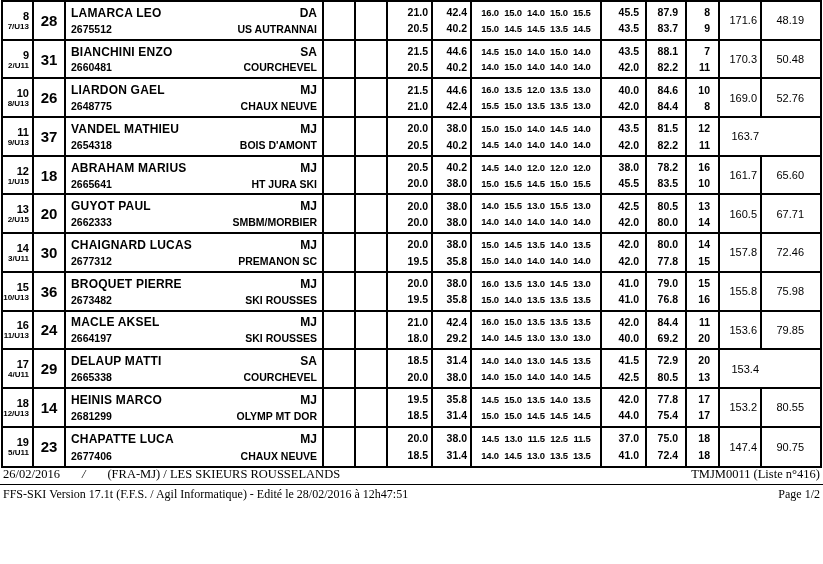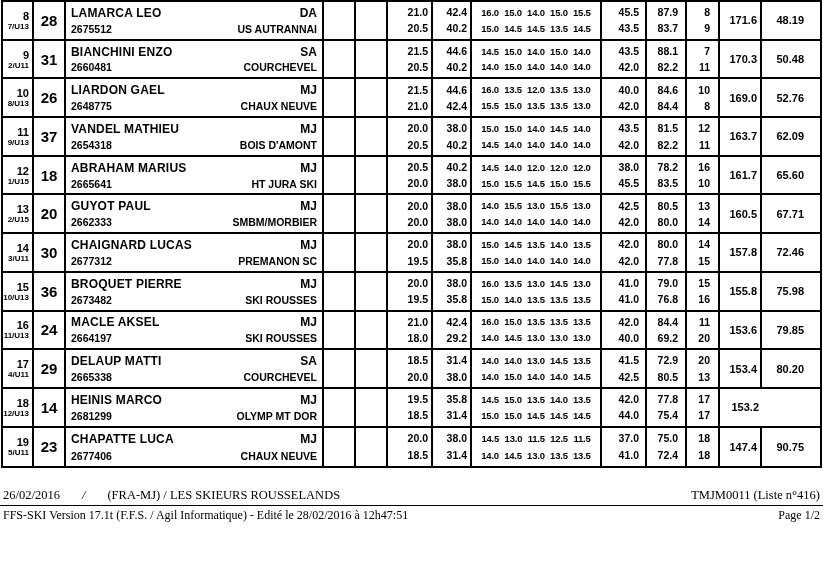--- a/index.html
+++ b/index.html
@@ -46,26 +46,26 @@
   .club         { font-size: 10.5px; }
 
   .two-line { display: flex; flex-direction: column; justify-content: space-evenly; font-weight: bold; font-size: 10.5px; }
   .two-line > div { display: flex; justify-content: flex-end; padding-right: 3px; }
 
   .c-judges.two-line > div { justify-content: space-evenly; padding: 0 4px; font-size: 9.5px; letter-spacing: -0.2px; }
   .c-jtot.two-line > div  { padding-right: 6px; }
   .c-pts.two-line > div   { padding-right: 7px; }
   .c-jrank.two-line > div { padding-right: 8px; }
 
-  .c-total, .c-gap { display: flex; align-items: center; justify-content: flex-end; font-weight: bold; font-size: 11px; }
+  .c-total, .c-gap { display: flex; align-items: center; justify-content: flex-end; font-weight: normal; font-size: 11px; }
   .c-total { padding-right: 3px; }
   .c-gap   { padding-right: 16px; }
 
   
-  .footer { position: absolute; left: 0; top: 485px; width: 823px; font-family: "Liberation Serif", serif; }
+  .footer { position: absolute; left: 0; top: 464px; width: 823px; font-family: "Liberation Serif", serif; }
   .footer-line1 { display: flex; justify-content: space-between; align-items: baseline; font-size: 12.5px; padding: 3px 3px 2px 3px; border-bottom: 1.5px solid #000; }
   .footer-line1 .left-group { display: flex; align-items: baseline; }
   .footer-line1 .f-date  { margin-right: 22px; }
   .footer-line1 .f-slash { margin-right: 22px; font-style: italic; }
   .footer-line2 { display: flex; justify-content: space-between; align-items: baseline; font-size: 12px; padding: 2px 3px 0 3px; }
 </style>
 </head>
 <body>
 
 <div class="results-table" id="table-body">
@@ -291,21 +291,20 @@
     </div>
     <div class="cell c-pts two-line">
       <div>81.5</div>
       <div>82.2</div>
     </div>
     <div class="cell c-jrank two-line">
       <div>12</div>
       <div>11</div>
     </div>
     <div class="cell c-total">163.7</div>
-    <div class="cell c-gap">62.09</div>
   </div>
 
   <div class="row">
     <div class="cell c-rank">
       <div class="rank-main">12</div>
       <div class="rank-sub">1/U15</div>
     </div>
     <div class="cell c-bib">18</div>
     <div class="cell c-name">
       <div class="name-line">
@@ -639,21 +638,20 @@
     </div>
     <div class="cell c-pts two-line">
       <div>72.9</div>
       <div>80.5</div>
     </div>
     <div class="cell c-jrank two-line">
       <div>20</div>
       <div>13</div>
     </div>
     <div class="cell c-total">153.4</div>
-    <div class="cell c-gap">80.20</div>
   </div>
 
   <div class="row">
     <div class="cell c-rank">
       <div class="rank-main">18</div>
       <div class="rank-sub">12/U13</div>
     </div>
     <div class="cell c-bib">14</div>
     <div class="cell c-name">
       <div class="name-line">
@@ -697,20 +695,21 @@
     </div>
     <div class="cell c-pts two-line">
       <div>77.8</div>
       <div>75.4</div>
     </div>
     <div class="cell c-jrank two-line">
       <div>17</div>
       <div>17</div>
     </div>
     <div class="cell c-total">153.2</div>
+    <div class="cell c-gap">80.55</div>
   </div>
 
   <div class="row">
     <div class="cell c-rank">
       <div class="rank-main">19</div>
       <div class="rank-sub">5/U11</div>
     </div>
     <div class="cell c-bib">23</div>
     <div class="cell c-name">
       <div class="name-line">

